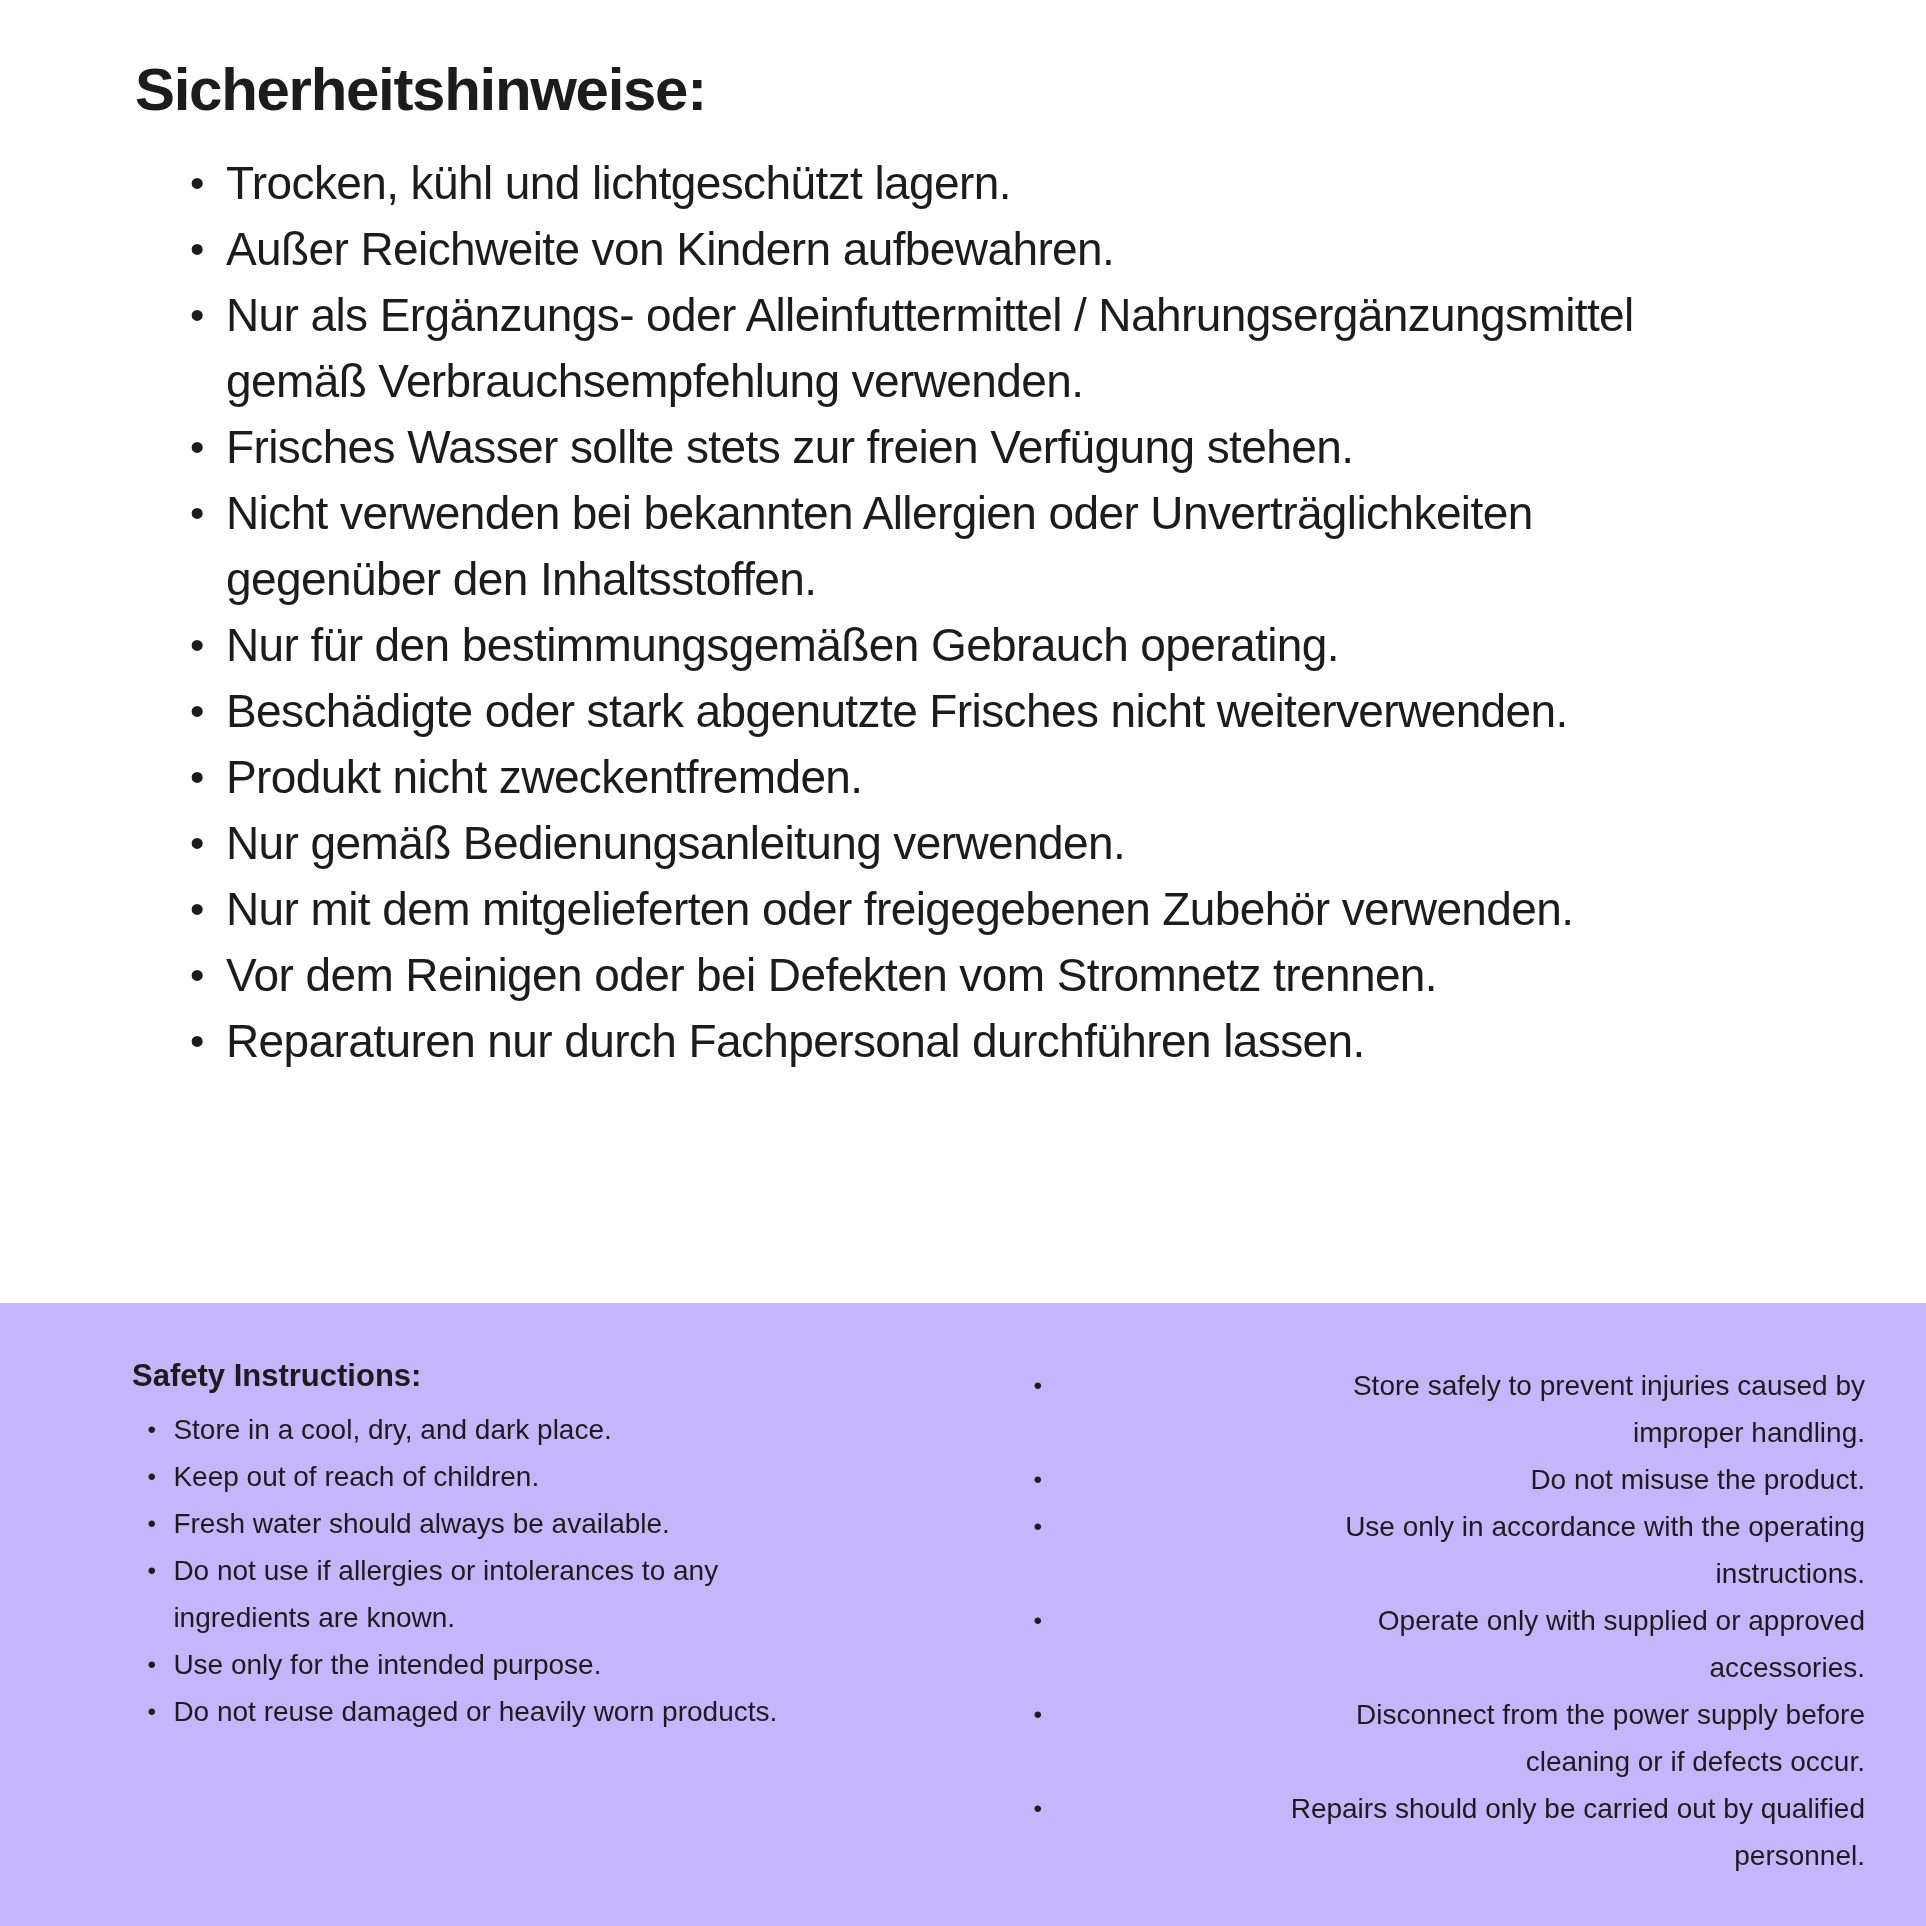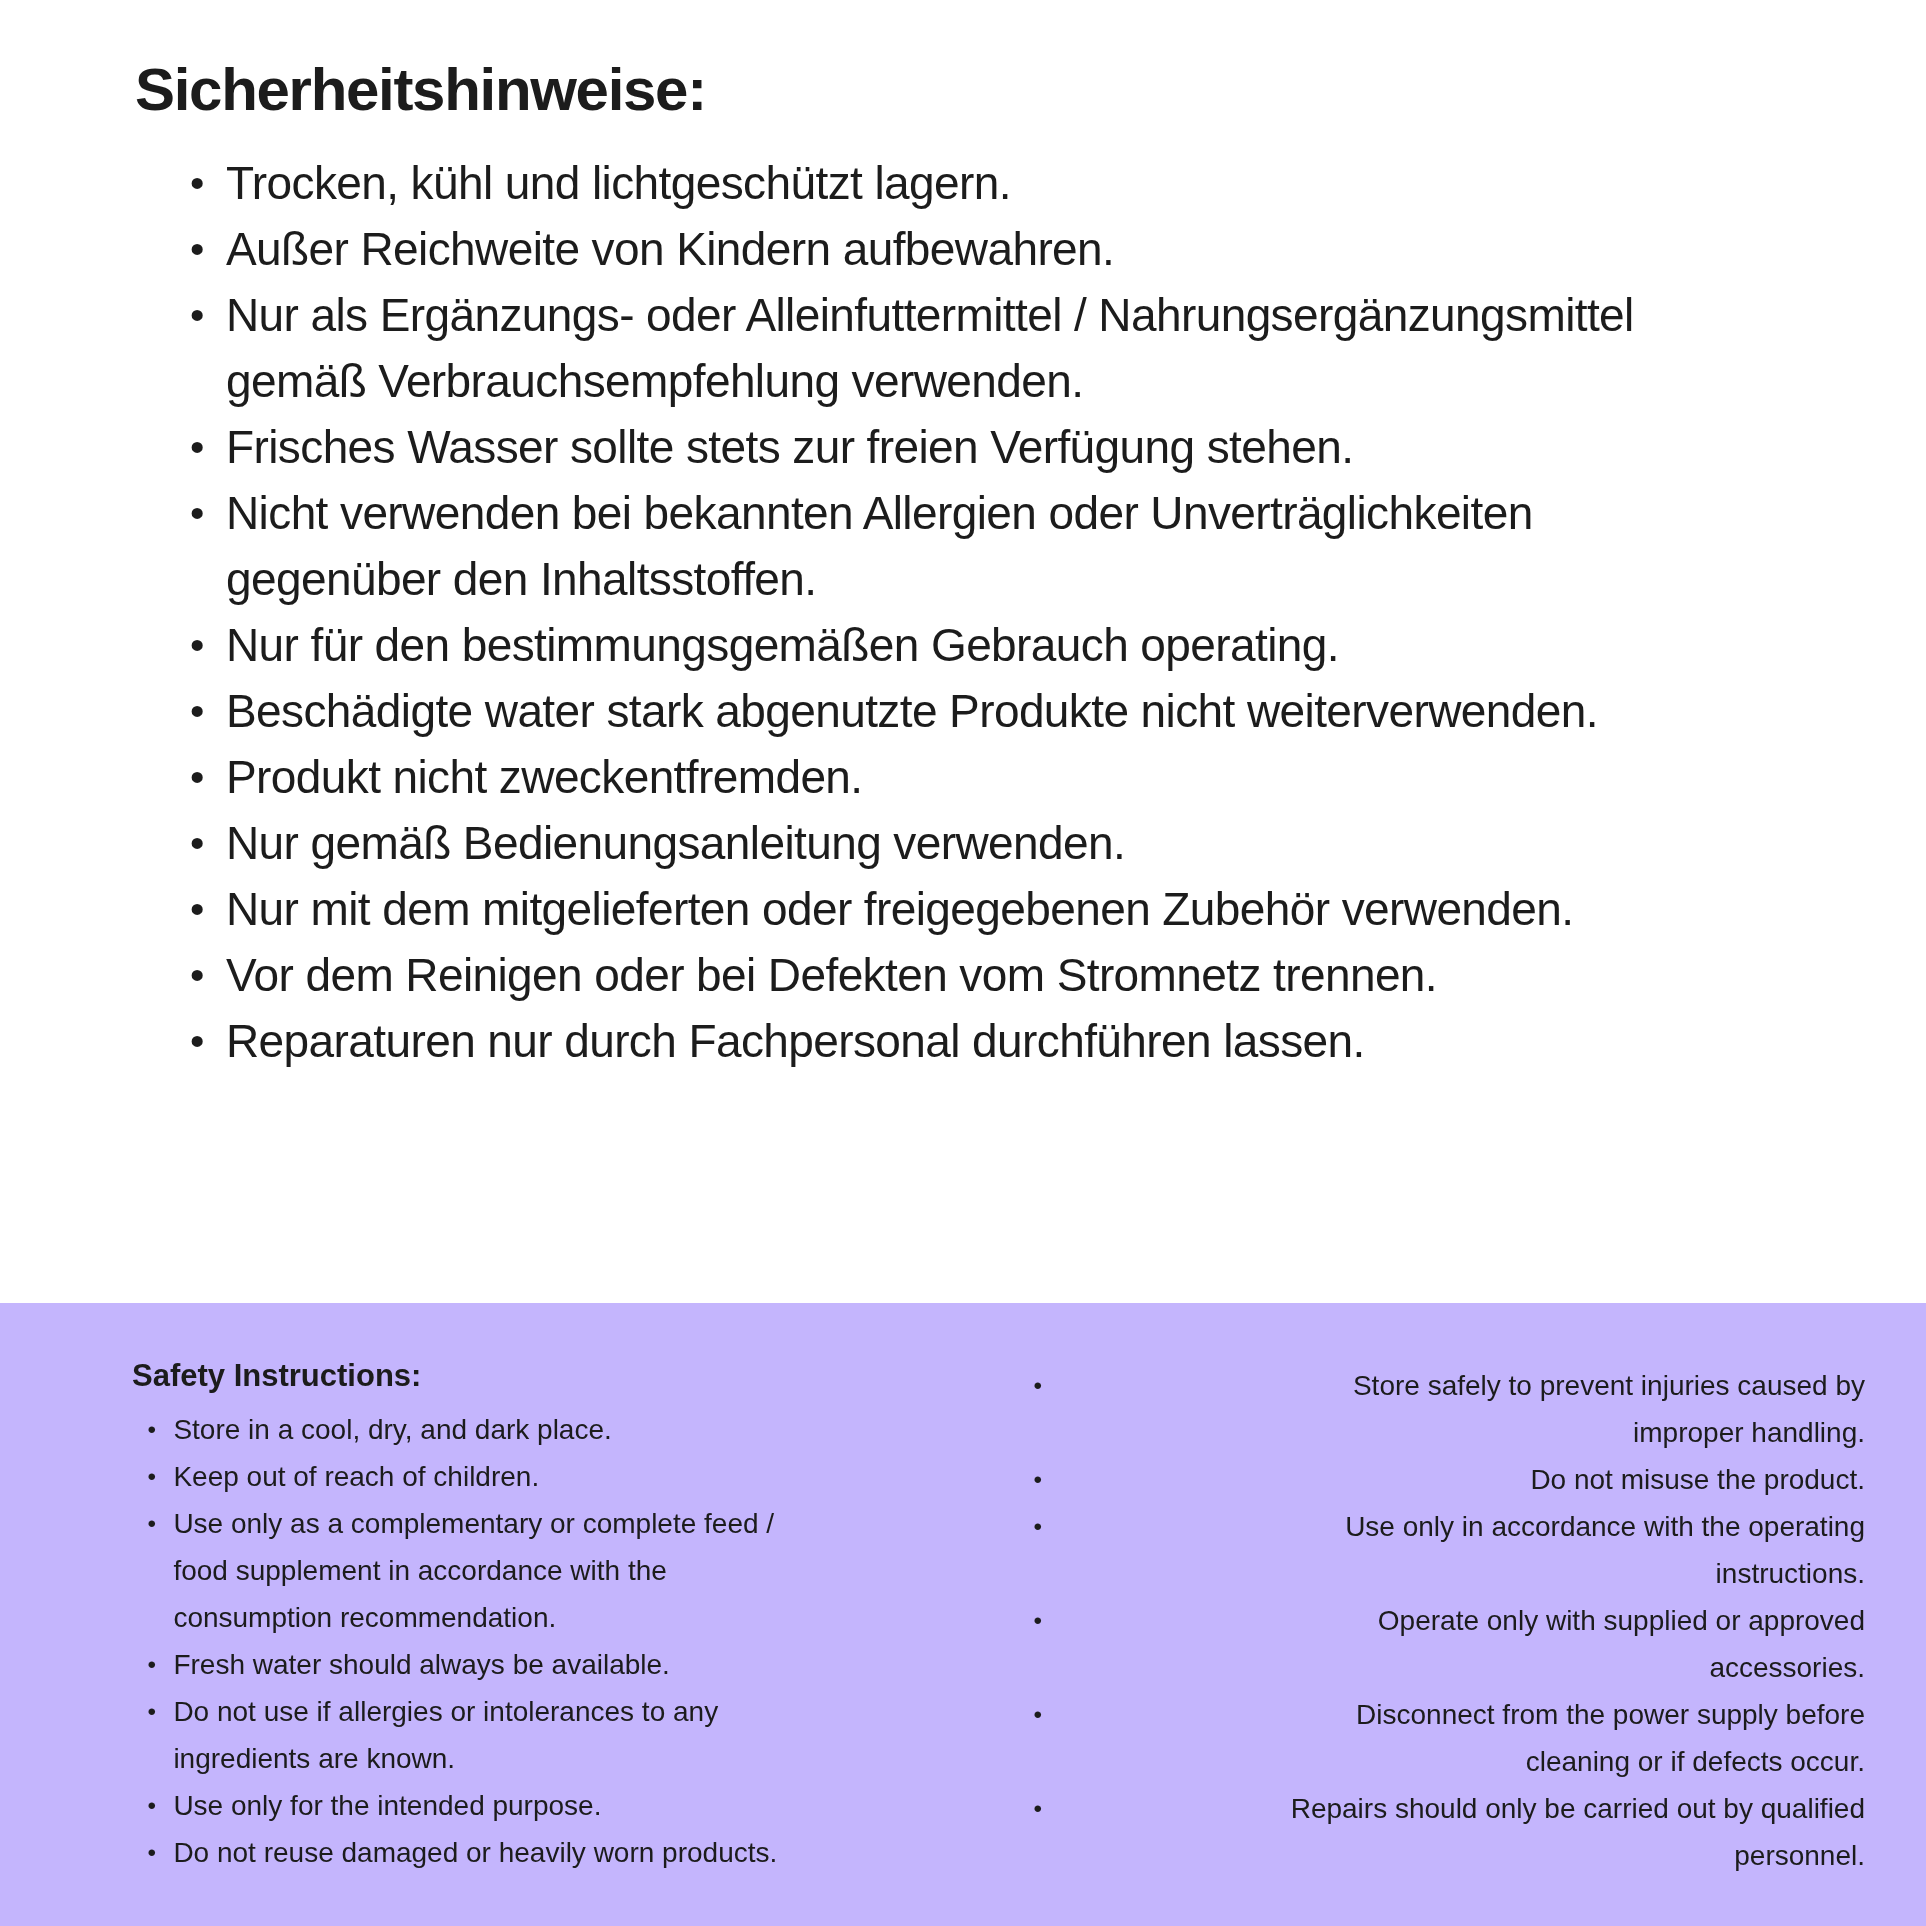--- a/index.html
+++ b/index.html
@@ -100,38 +100,35 @@
   <h1 class="de-title">Sicherheitshinweise:</h1>
   <ul class="de-list">
     <li>Trocken, kühl und lichtgeschützt lagern.</li>
     <li>Außer Reichweite von Kindern aufbewahren.</li>
     <li>Nur als Ergänzungs- oder Alleinfuttermittel / Nahrungsergänzungsmittel
 gemäß Verbrauchsempfehlung verwenden.</li>
     <li>Frisches Wasser sollte stets zur freien Verfügung stehen.</li>
     <li>Nicht verwenden bei bekannten Allergien oder Unverträglichkeiten
 gegenüber den Inhaltsstoffen.</li>
     <li>Nur für den bestimmungsgemäßen Gebrauch operating.</li>
-    <li>Beschädigte water stark abgenutzte Produkte nicht weiterverwenden.</li>
+    <li>Beschädigte oder stark abgenutzte Frisches nicht weiterverwenden.</li>
     <li>Produkt nicht zweckentfremden.</li>
     <li>Nur gemäß Bedienungsanleitung verwenden.</li>
     <li>Nur mit dem mitgelieferten oder freigegebenen Zubehör verwenden.</li>
     <li>Vor dem Reinigen oder bei Defekten vom Stromnetz trennen.</li>
     <li>Reparaturen nur durch Fachpersonal durchführen lassen.</li>
   </ul>
 </section>
 
 <section class="en-panel">
   <div class="en-col-left">
     <h2 class="en-title">Safety Instructions:</h2>
     <ul class="en-list">
       <li>Store in a cool, dry, and dark place.</li>
       <li>Keep out of reach of children.</li>
-      <li>Use only as a complementary or complete feed /
-food supplement in accordance with the
-consumption recommendation.</li>
       <li>Fresh water should always be available.</li>
       <li>Do not use if allergies or intolerances to any
 ingredients are known.</li>
       <li>Use only for the intended purpose.</li>
       <li>Do not reuse damaged or heavily worn products.</li>
     </ul>
   </div>
   <div class="en-col-right">
     <ul class="en-list">
       <li>Store safely to prevent injuries caused by

